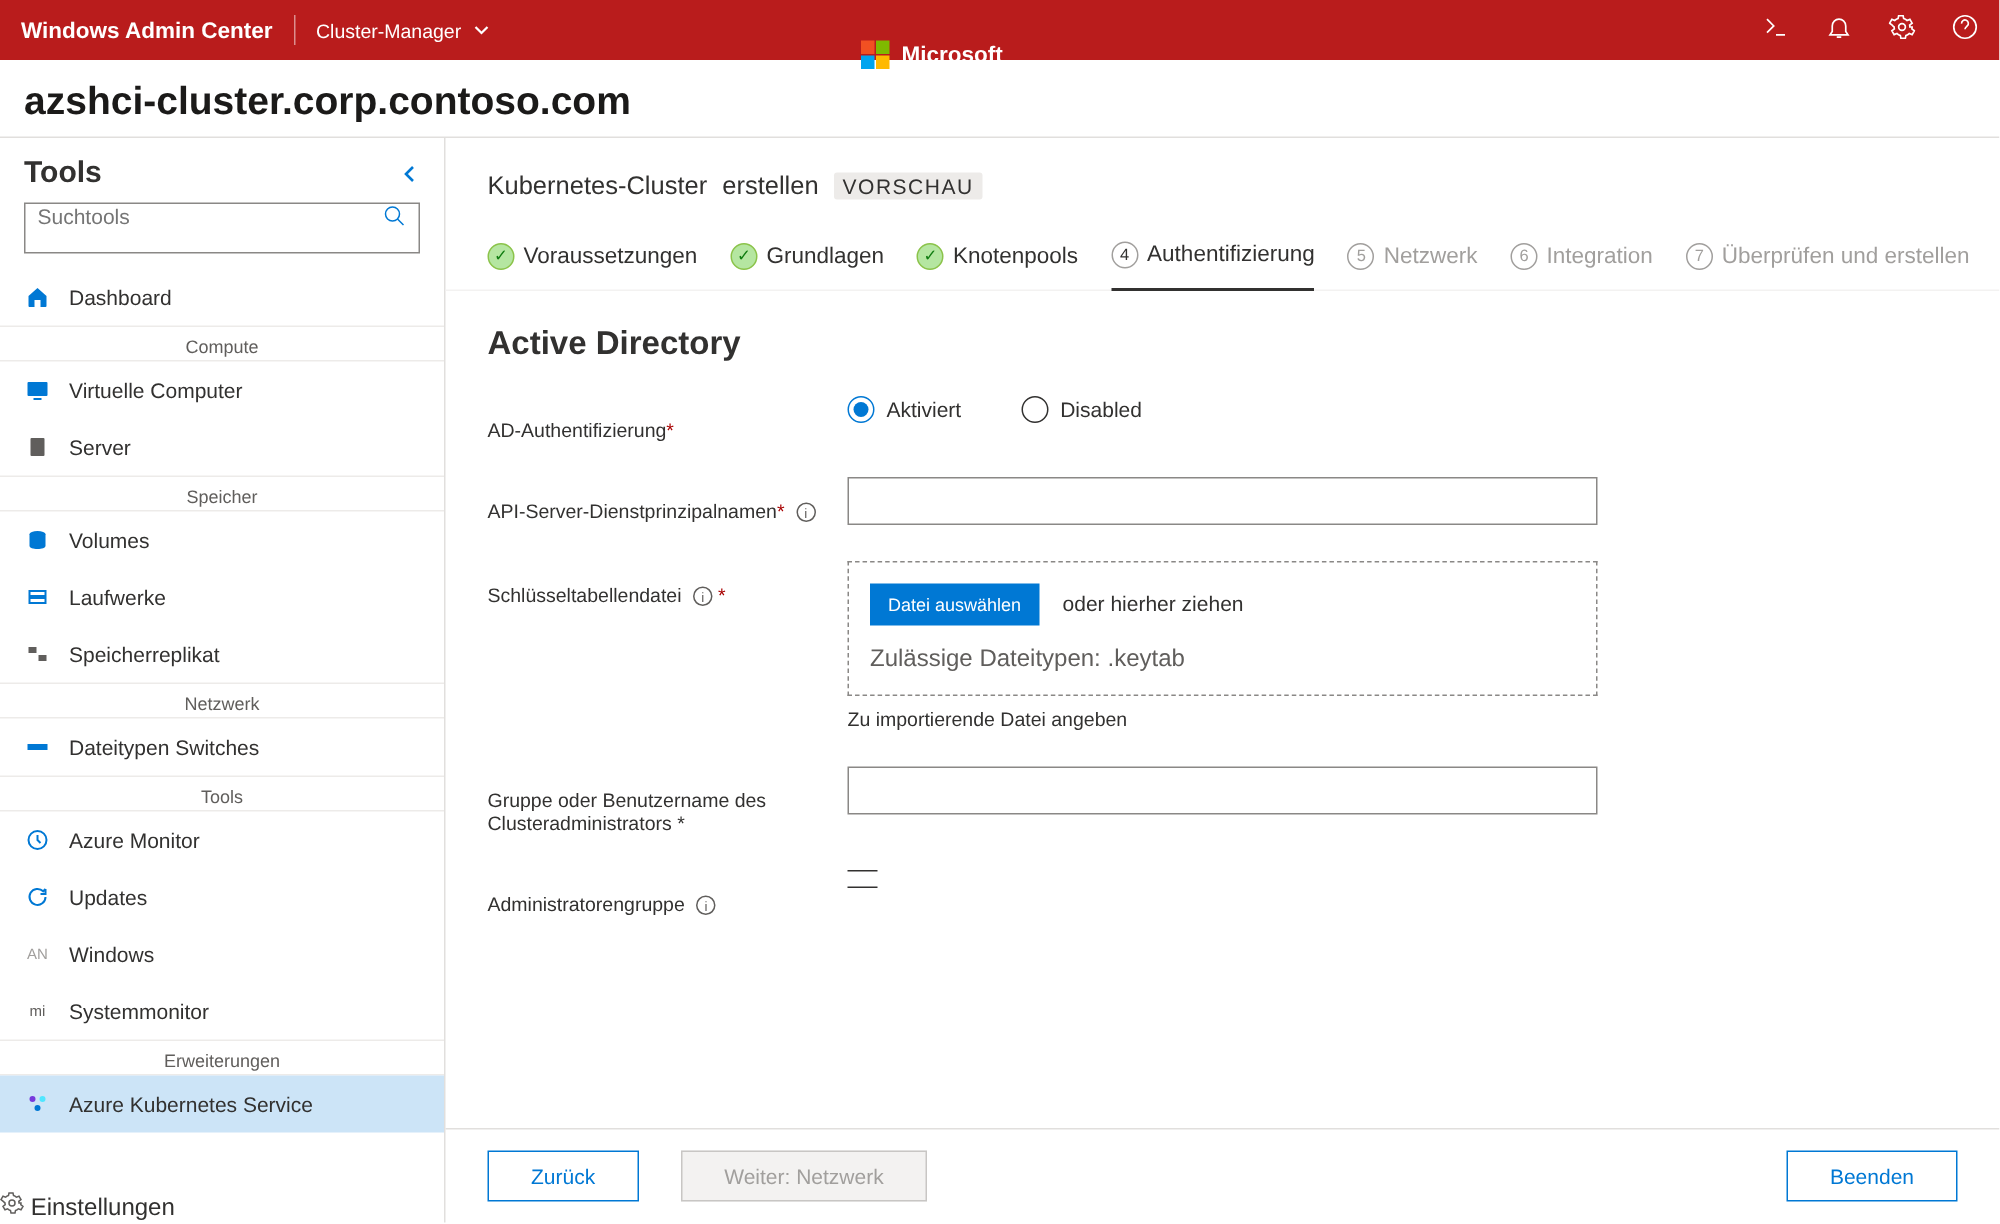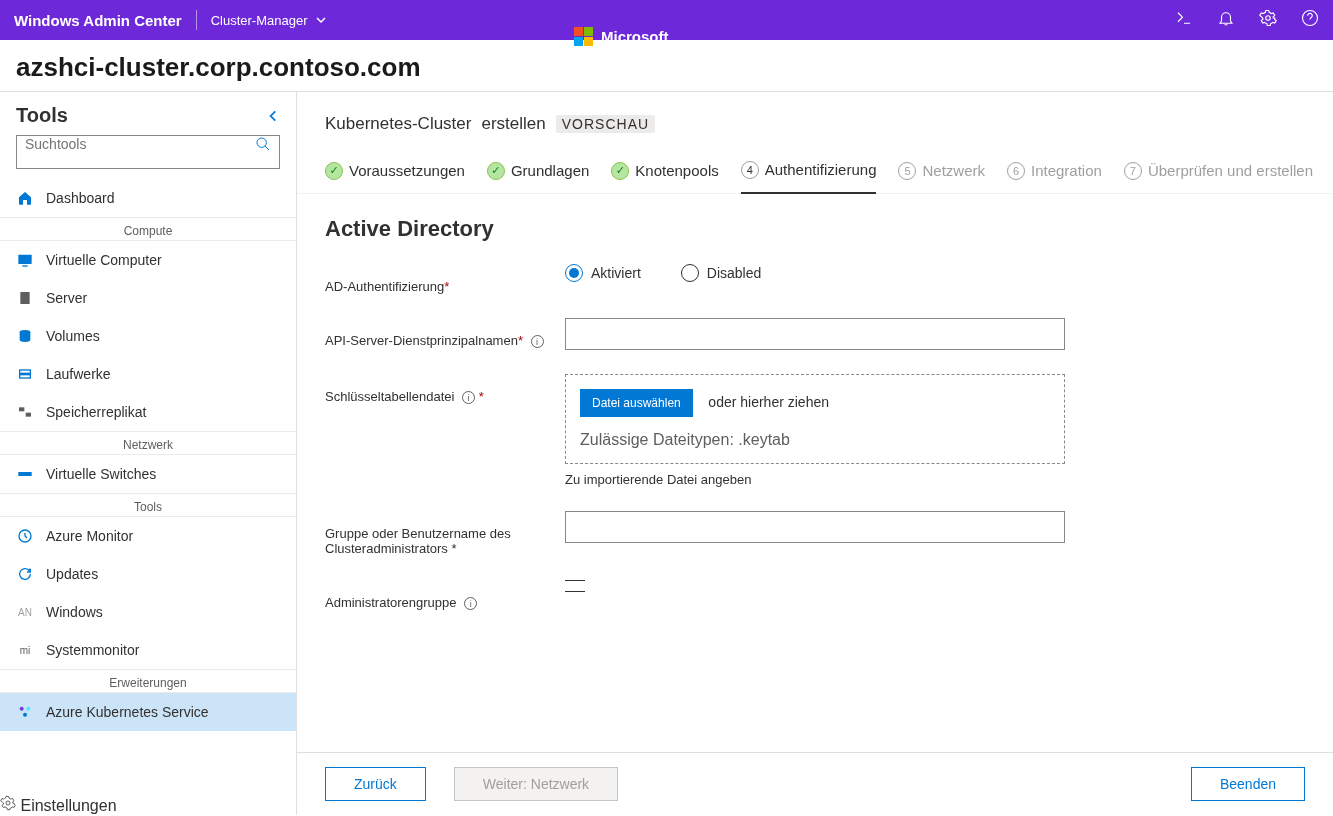--- a/index.html
+++ b/index.html
@@ -1,18 +1,18 @@
 <!DOCTYPE html>
 <html><head>
 <meta charset="utf-8">
 <style>
   * { box-sizing: border-box; margin: 0; padding: 0; font-family: "Segoe UI", Tahoma, sans-serif; }
   html, body { width: 1333px; height: 816px; overflow: hidden; background: #fff; color: #323130; }
   
-  .topbar { height: 40px; background: #6d28d9; color: #fff; display: flex; align-items: center; padding: 6px 14px; }
+  .topbar { height: 40px; background: #b91c1c; color: #fff; display: flex; align-items: center; padding: 6px 14px; }
   .topbar .title { font-size: 15px; font-weight: 600; }
   .topbar .divider { width: 1px; height: 20px; background: rgba(255,255,255,.5); margin: 0 14px; }
   .topbar .context { font-size: 13px; display: flex; align-items: center; gap: 8px; }
   .topbar .spacer { flex: 1; }
   .topbar .ms-logo { display: flex; align-items: center; gap: 8px; margin-right: 260px; margin-top: 33px; }
   .topbar .ms-logo .sq { display: grid; grid-template-columns: 9px 9px; grid-template-rows: 9px 9px; gap: 1px; }
   .sq span:nth-child(1){background:#f25022}.sq span:nth-child(2){background:#7fba00}.sq span:nth-child(3){background:#00a4ef}.sq span:nth-child(4){background:#ffb900}
   .topbar .ms-logo .txt { font-size: 15px; font-weight: 600; }
   .topbar .icons { display: flex; gap: 24px; align-items: center; }
   .topbar .icons svg { width: 18px; height: 18px; fill: none; stroke: #fff; stroke-width: 1.5; }
@@ -148,20 +148,21 @@
         </div>
         <div class="item">
           <span class="icon">
             <svg width="16" height="16" viewBox="0 0 24 24" fill="none" stroke="#605e5c" stroke-width="2">
               <rect x="5" y="3" width="14" height="18" rx="1" fill="#605e5c" stroke="none"></rect>
               <circle cx="12" cy="7" r="1" fill="#fff"></circle>
             </svg>
           </span>
           <span>Server</span>
         </div>
+        <div class="group">Speicher</div>
         <div class="item">
           <span class="icon">
             <svg width="16" height="16" viewBox="0 0 24 24" fill="none" stroke="#0078d4" stroke-width="2">
               <ellipse cx="12" cy="6" rx="8" ry="3" fill="#0078d4" stroke="none"></ellipse>
               <path d="M4 6v12c0 1.7 3.6 3 8 3s8-1.3 8-3V6" fill="#0078d4" stroke="none"></path>
             </svg>
           </span>
           <span>Volumes</span>
         </div>
         <div class="item">
@@ -183,21 +184,21 @@
           <span>Speicherreplikat</span>
         </div>
         <div class="group">Netzwerk</div>
         <div class="item">
           <span class="icon">
             <svg width="16" height="16" viewBox="0 0 24 24" fill="none" stroke="#0078d4" stroke-width="2">
               <rect x="2" y="9" width="20" height="6" fill="#0078d4" stroke="none"></rect>
               <path d="M6 9V5M12 9V5M18 9V5" stroke="#fff"></path>
             </svg>
           </span>
-          <span>Virtuelle Switches</span>
+          <span>Dateitypen Switches</span>
         </div>
         <div class="group">Tools</div>
         <div class="item">
           <span class="icon">
             <svg width="16" height="16" viewBox="0 0 24 24" fill="none" stroke="#0078d4" stroke-width="2">
               <circle cx="12" cy="12" r="9" stroke="#0078d4"></circle>
               <path d="M12 7v5l3 3" stroke="#0078d4"></path>
             </svg>
           </span>
           <span>Azure Monitor</span>

